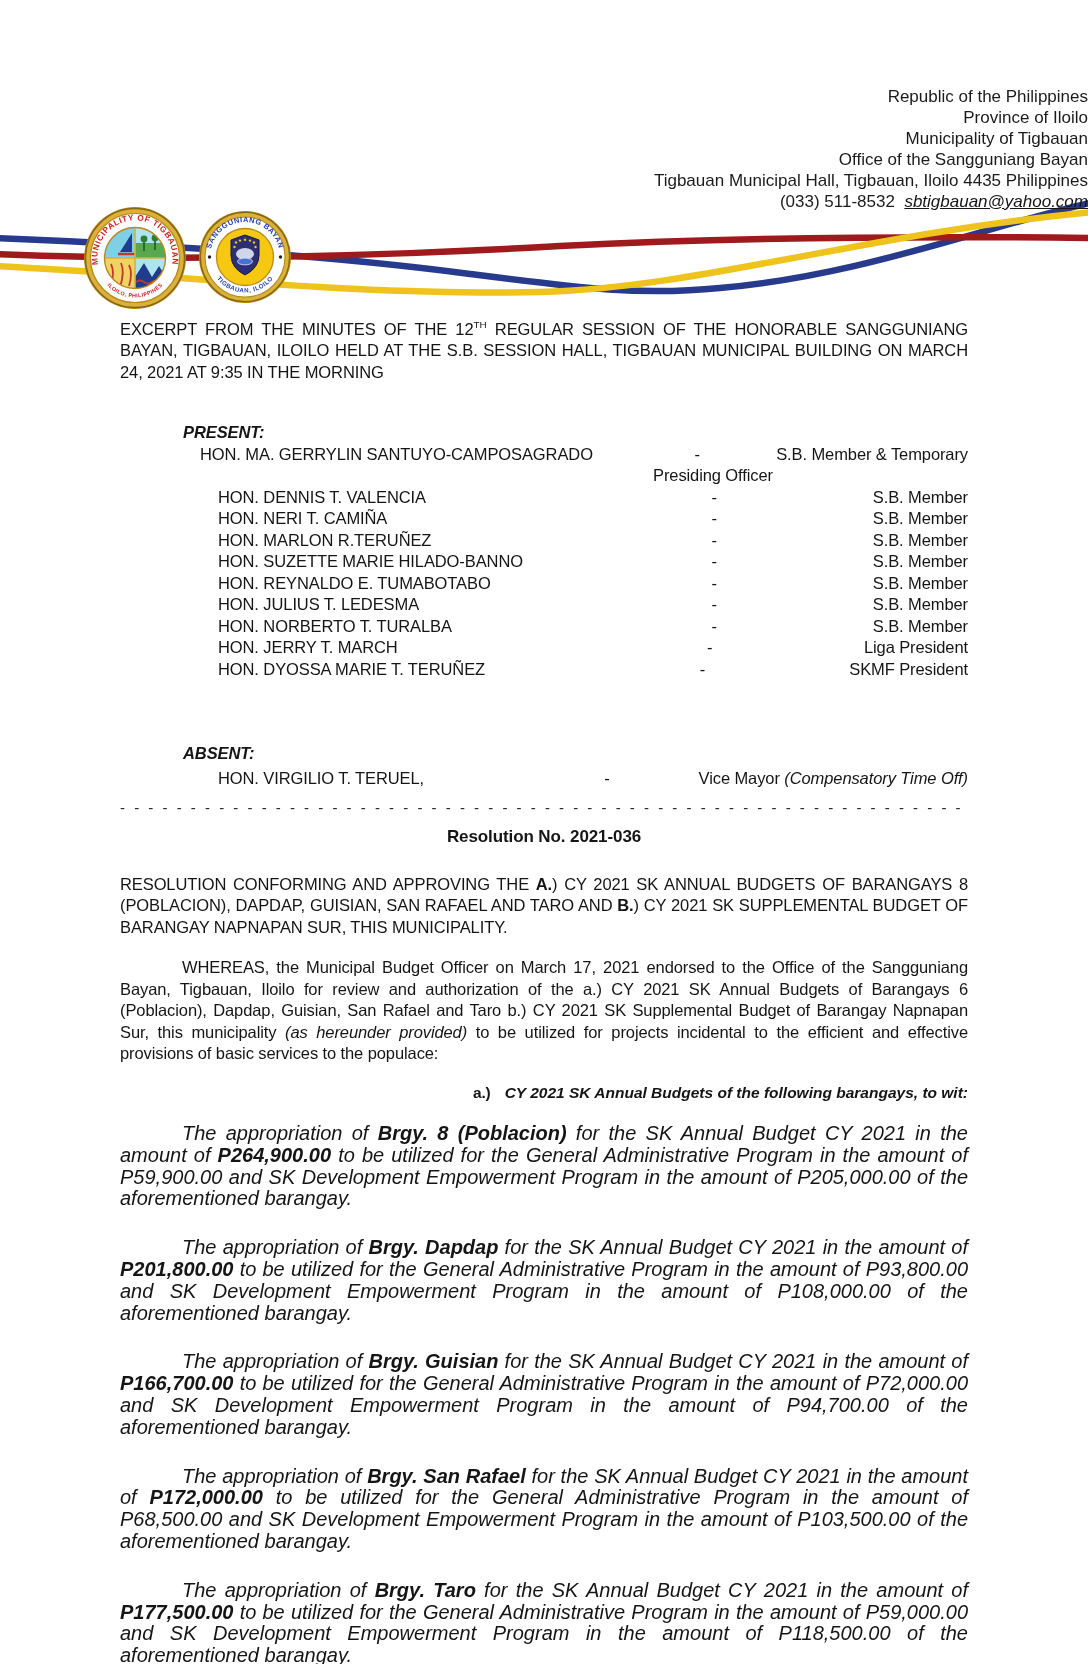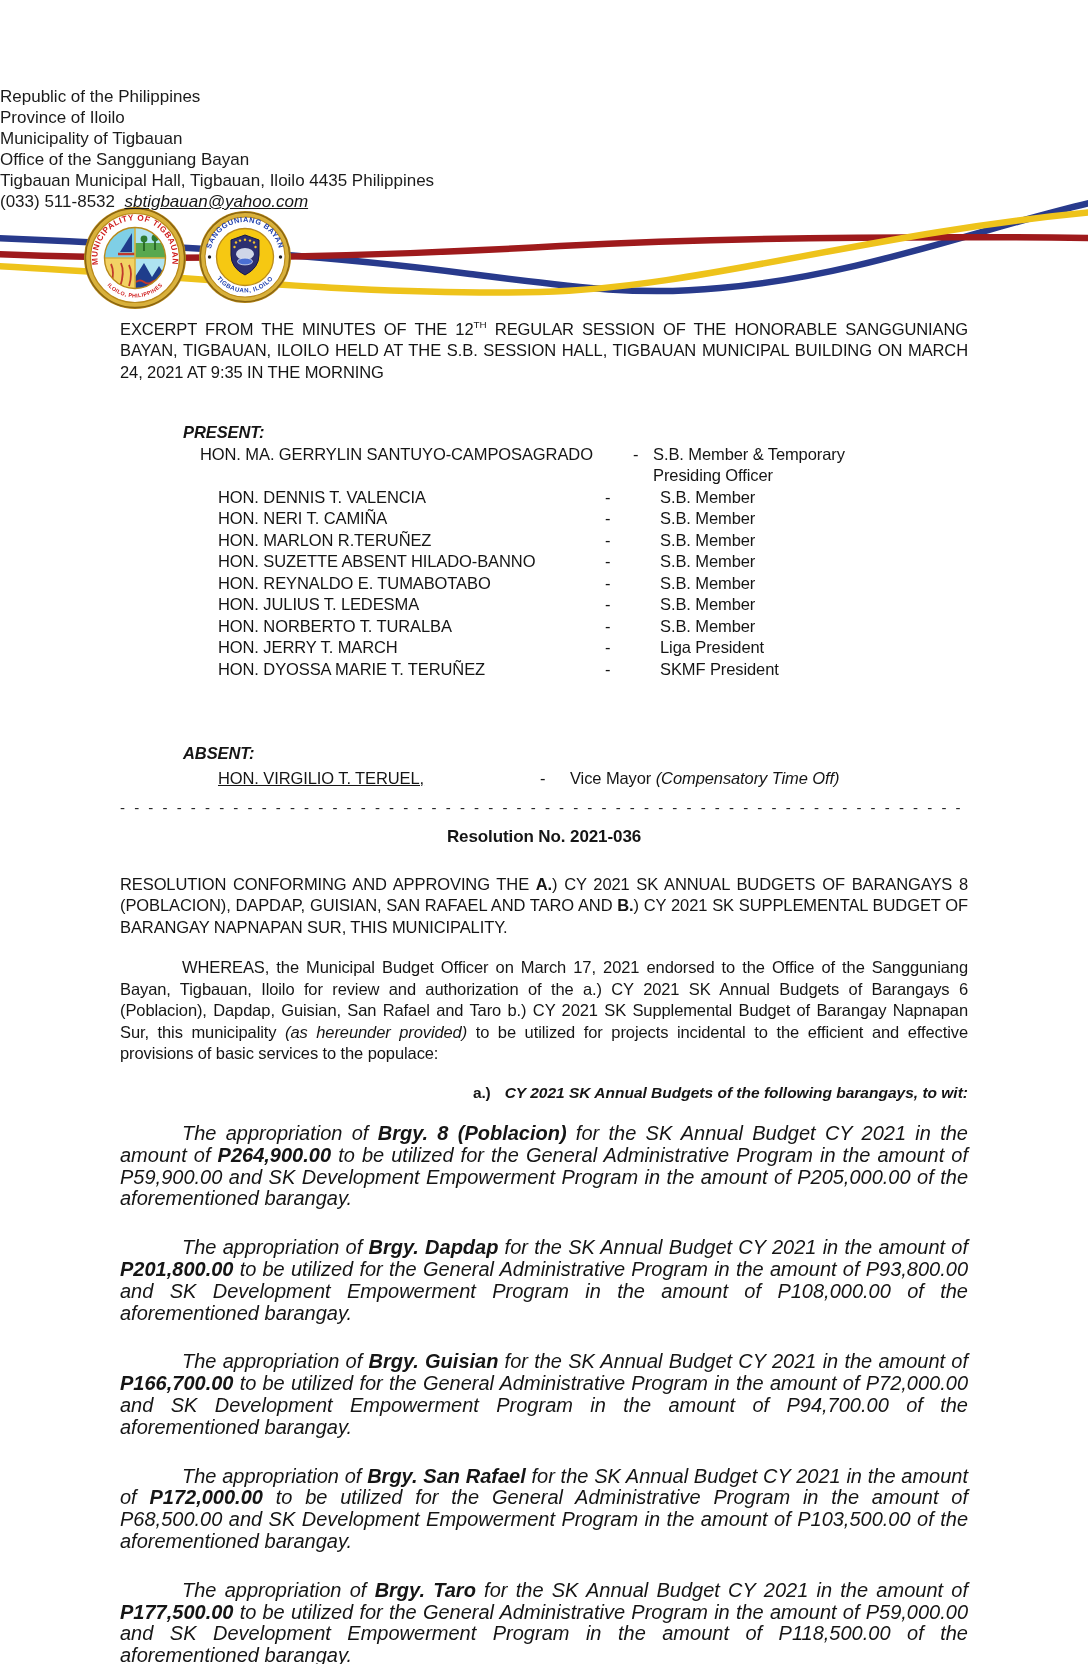--- a/index.html
+++ b/index.html
@@ -4,45 +4,45 @@
 <style>
   html,body{margin:0;padding:0;}
   body{
     width:1088px;height:1664px;background:#ffffff;
     font-family:"Liberation Sans", sans-serif;color:#151515;
     -webkit-font-smoothing:antialiased;
   }
   .page{position:relative;width:1088px;height:1664px;overflow:hidden;background:#fff;}
 
   
-  .letterhead{position:absolute;top:86px;left:0;width:100%;text-align:left;
+  .letterhead{position:absolute;top:86px;left:0;width:100%;text-align:right;
     font-size:17px;line-height:21px;color:#1b1b1b;z-index:4;}
   .email-link{color:#151515;text-decoration:underline;cursor:pointer;font-style:italic;}
 
   
   .ribbons{position:absolute;top:188px;left:0;z-index:1;pointer-events:none;}
   .seal{position:absolute;z-index:3;}
   .seal-left{top:205px;left:82px;}
   .seal-right{top:209px;left:197px;}
 
   
   .content{position:absolute;top:314px;left:120px;width:848px;z-index:2;
     font-size:16.5px;line-height:21.5px;letter-spacing:-0.1px;}
   .justify{text-align:justify;}
   .present-label,.absent-label{font-weight:bold;font-style:italic;margin-left:63px;}
   .present-label{margin-top:39px;}
   .absent-label{margin-top:63px;}
-  .roster-row{display:flex;}
+  .roster-row{display:flex;justify-content:space-between;}
   .rname{margin-left:98px;width:387px;flex:none;}
   .rdash{width:55px;flex:none;}
   .first-row .rname{margin-left:80px;width:433px;}
   .first-row .rdash{width:20px;}
   .presiding-line{margin-left:533px;}
   .absent-row{margin-top:3px;}
-  .absent-row .rname{margin-left:98px;width:322px;text-decoration:underline;}
+  .absent-row .rname{margin-left:98px;width:322px;}
   .absent-row .rdash{width:30px;}
   .separator{margin-top:8px;height:15px;overflow:hidden;white-space:nowrap;
     letter-spacing:2.5px;font-size:15px;color:#2a2a2a;}
   .res-number{margin-top:14px;text-align:center;font-weight:bold;font-size:17px;}
   .res-title{margin-top:26px;}
   .whereas{margin-top:19px;text-indent:62px;}
   .section-a{margin-top:17px;font-weight:bold;font-size:15.5px;text-align:right;}
   .section-a .marker{margin-left:5px;margin-right:14px;}
   .section-a .heading{font-style:italic;letter-spacing:0;}
   .appro{font-style:italic;font-size:20px;line-height:21.8px;
@@ -168,21 +168,21 @@
         <span class="rname">HON. NERI T. CAMIÑA</span>
         <span class="rdash">-</span>
         <span>S.B. Member</span>
       </div>
       <div class="roster-row">
         <span class="rname">HON. MARLON R.TERUÑEZ</span>
         <span class="rdash">-</span>
         <span>S.B. Member</span>
       </div>
       <div class="roster-row">
-        <span class="rname">HON. SUZETTE ABSENT HILADO-BANNO</span>
+        <span class="rname">HON. SUZETTE MARIE HILADO-BANNO</span>
         <span class="rdash">-</span>
         <span>S.B. Member</span>
       </div>
       <div class="roster-row">
         <span class="rname">HON. REYNALDO E. TUMABOTABO</span>
         <span class="rdash">-</span>
         <span>S.B. Member</span>
       </div>
       <div class="roster-row">
         <span class="rname">HON. JULIUS T. LEDESMA</span>

